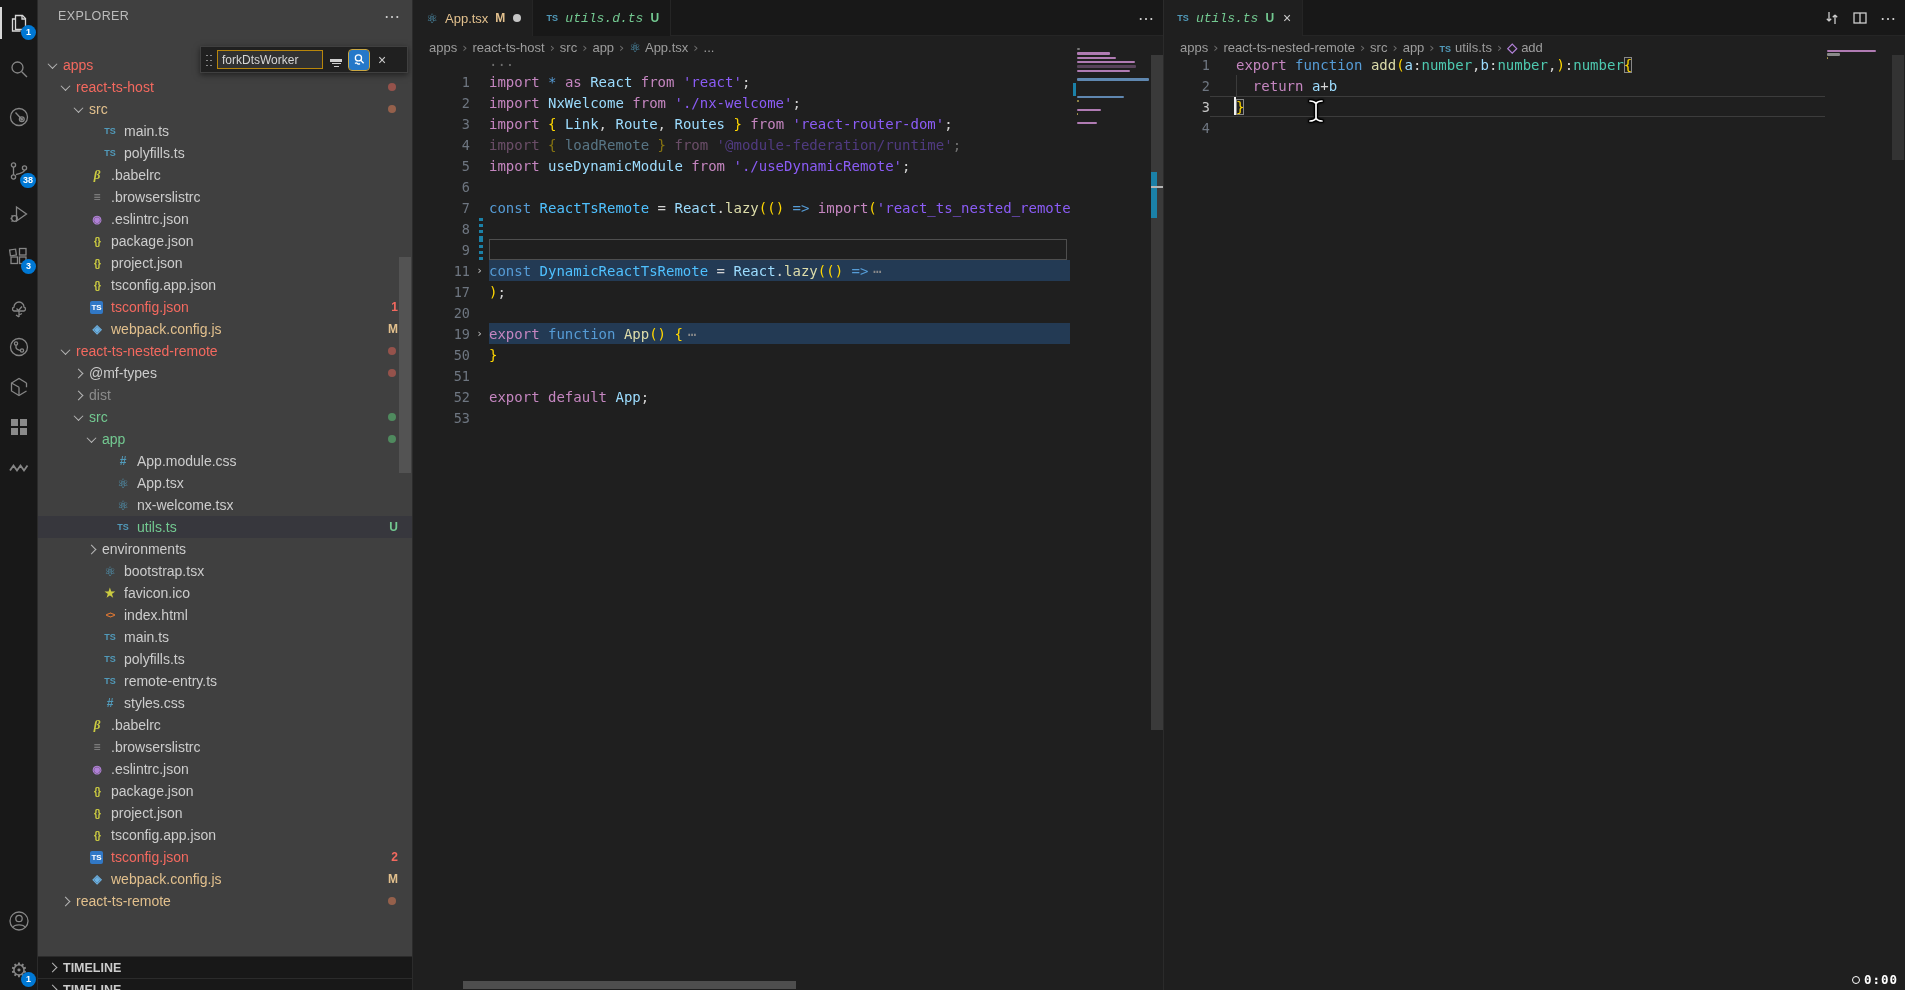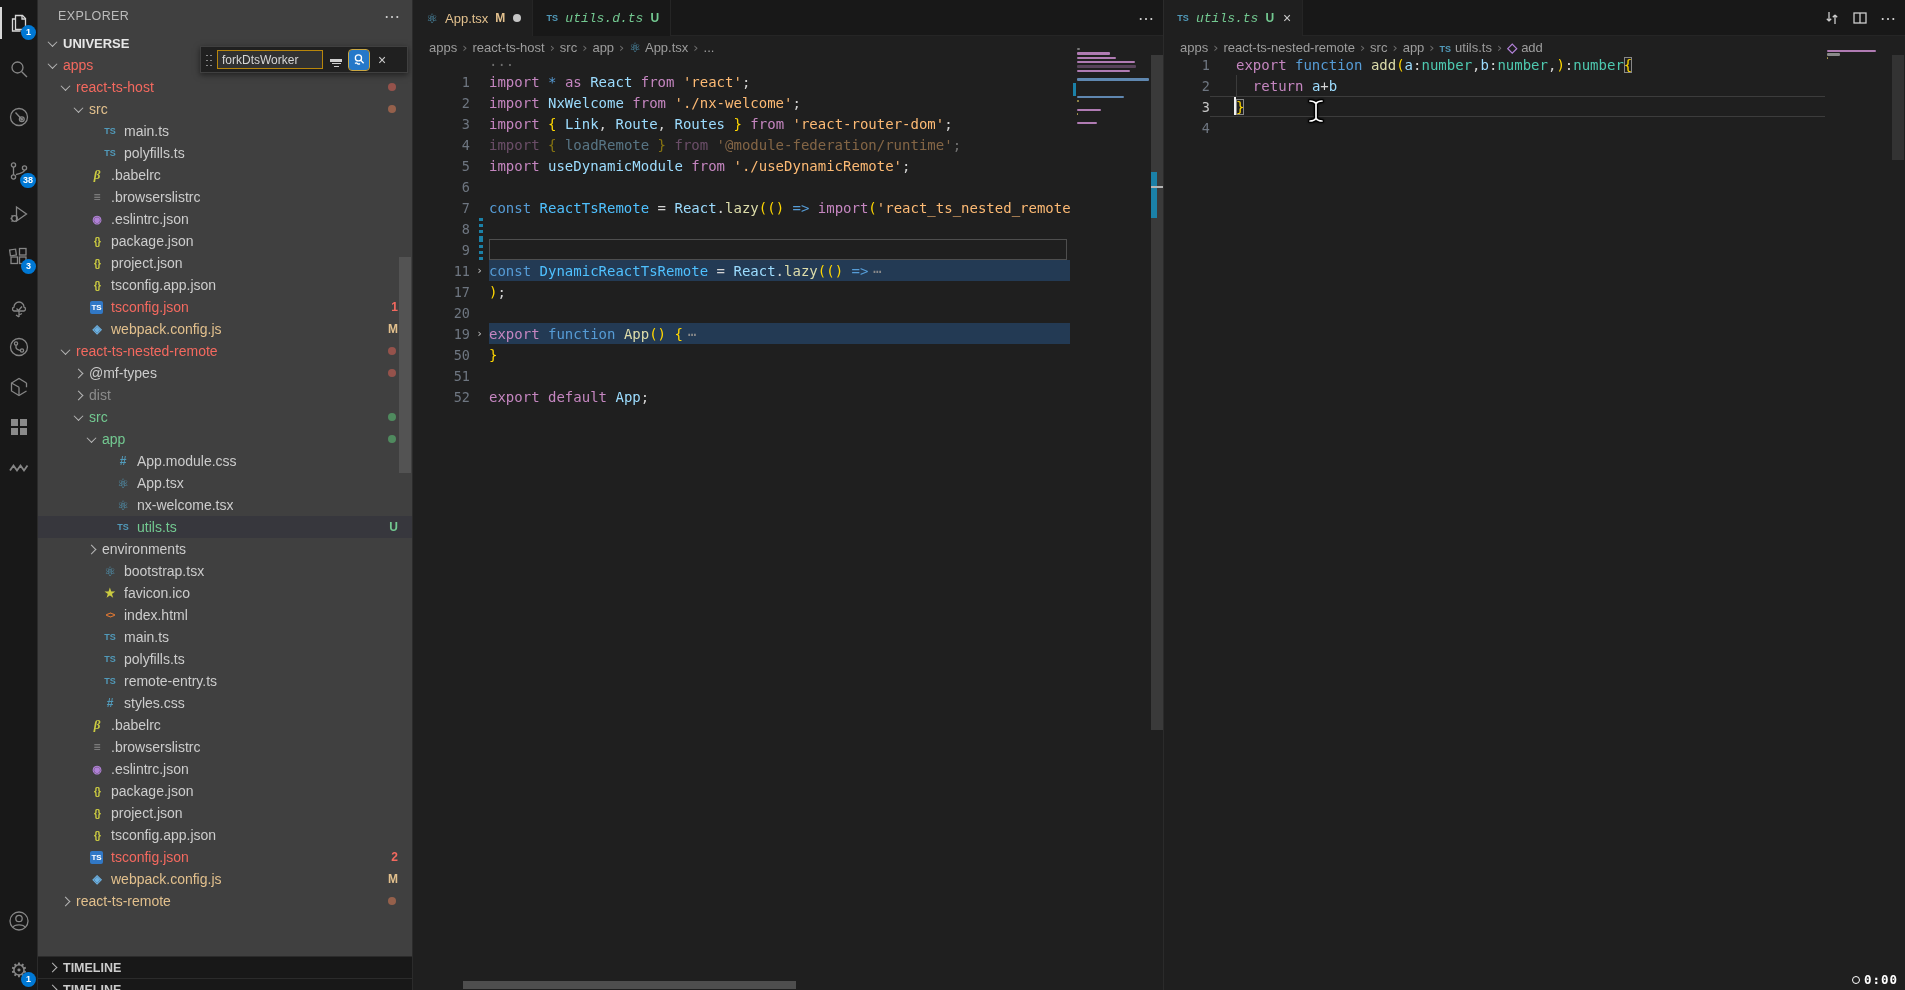--- a/index.html
+++ b/index.html
@@ -85,21 +85,21 @@
   .codearea { position:absolute; top:58px; left:0; overflow:hidden; font-family:"DejaVu Sans Mono", monospace; font-size:14px; }
   #eg-left .codearea { width:657px; bottom:10px; }
   #eg-right .codearea { width:661px; bottom:0; }
   .cl { position:relative; height:21px; display:flex; align-items:center; white-space:pre; }
   .cl .ln { width:57px; text-align:right; color:#6e7681; flex:none; font-size:13.5px; }
   #eg-right .cl .ln { width:46px; }
   .cl .fold { width:19px; text-align:center; color:#c5c5c5; flex:none; font-size:11px; }
   #eg-right .cl .fold { width:26px; }
   .cl .ct { position:relative; z-index:2; }
   .kwp{color:#c586c0}.kwb{color:#569cd6}.var{color:#9cdcfe}.cvar{color:#4fc1ff}.fn{color:#dcdcaa}
-  .str{color:#fdba74}.typ{color:#4ec9b0}.pun{color:#d4d4d4}.br{color:#ffd700}
+  .str{color:#8b5cf6}.typ{color:#4ec9b0}.pun{color:#d4d4d4}.br{color:#ffd700}
   .brm{color:#ffd700; outline:1px solid #888; outline-offset:-1px;}
   .ell{color:#6e6e6e}
   .cl.dim .ct span { opacity:.45; }
   .selbg { position:absolute; left:76px; right:0; top:0; bottom:0; background:#233a54; z-index:1; }
   .boxline { position:absolute; left:76px; right:3px; top:0; bottom:0; border:1px solid #4e4e4e; z-index:1; }
   .modbar { position:absolute; left:66px; width:4px; top:0; bottom:0; z-index:2;
     background:repeating-linear-gradient(180deg,#1b81a8 0 3px, transparent 3px 6px); }
   .foldb { color:#8a8a8a; margin-left:5px; }
   .curline { position:absolute; left:46px; right:0; top:0; bottom:0; border-top:1px solid #3c3c3c; border-bottom:1px solid #3c3c3c; z-index:1; }
   .iguide { position:absolute; left:72px; top:0; bottom:0; border-left:1px solid #3b3b3b; z-index:1; }
@@ -218,24 +218,20 @@
     <div class="ab-item" style="top: 950px;">
       <span class="gearchar">⚙</span>
       <span class="ab-badge">1</span>
     </div>
   </nav>
 
 <aside id="sidebar">
   <div class="sb-header">
     <span class="sb-title">EXPLORER</span>
     <span class="sb-more">⋯</span>
-  </div>
-  <div class="sb-section">
-    <span class="chev down"></span>
-    <span>UNIVERSE</span>
   </div>
   <div id="tree">
       <div class="trow">
         <span style="width:8px;flex:none"></span>
         <span class="chev down"></span>
         <span class="lbl f-err">apps</span>
       </div>
       <div class="trow">
         <span style="width:21px;flex:none"></span>
         <span class="chev down"></span>
@@ -540,20 +536,21 @@
       <div class="cl"><span class="ln">7</span><span class="fold"></span><span class="ct"><span class="kwb">const </span><span class="cvar">ReactTsRemote </span><span class="pun">= </span><span class="var">React</span><span class="pun">.</span><span class="fn">lazy</span><span class="br">((</span><span class="br">) </span><span class="kwb">=&gt; </span><span class="kwp">import</span><span class="br">(</span><span class="str">'react_ts_nested_remote/Module'</span></span></div>
       <div class="cl"><span class="modbar"></span><span class="ln">8</span><span class="fold"></span><span class="ct"></span></div>
       <div class="cl"><span class="boxline"></span><span class="modbar"></span><span class="ln">9</span><span class="fold"></span><span class="ct"></span></div>
       <div class="cl"><span class="selbg"></span><span class="ln">11</span><span class="fold">›</span><span class="ct"><span class="kwb">const </span><span class="cvar">DynamicReactTsRemote </span><span class="pun">= </span><span class="var">React</span><span class="pun">.</span><span class="fn">lazy</span><span class="br">((</span><span class="br">) </span><span class="kwb">=&gt;</span><span class="foldb">⋯</span></span></div>
       <div class="cl"><span class="ln">17</span><span class="fold"></span><span class="ct"><span class="br">)</span><span class="pun">;</span></span></div>
       <div class="cl"><span class="ln">20</span><span class="fold"></span><span class="ct"></span></div>
       <div class="cl"><span class="selbg"></span><span class="ln">19</span><span class="fold">›</span><span class="ct"><span class="kwp">export </span><span class="kwb">function </span><span class="fn">App</span><span class="br">() </span><span class="br">{</span><span class="foldb">⋯</span></span></div>
       <div class="cl"><span class="ln">50</span><span class="fold"></span><span class="ct"><span class="br">}</span></span></div>
       <div class="cl"><span class="ln">51</span><span class="fold"></span><span class="ct"></span></div>
       <div class="cl"><span class="ln">52</span><span class="fold"></span><span class="ct"><span class="kwp">export </span><span class="kwp">default </span><span class="var">App</span><span class="pun">;</span></span></div>
+      <div class="cl"><span class="ln">53</span><span class="fold"></span><span class="ct"></span></div>
     </div>
   <div class="minimap">
       <span class="mm-line" style="top: 0px; left: 2px; width: 3.15px; background: rgb(119, 119, 119);"></span>
       <span class="mm-line" style="top: 4.34px; left: 2px; width: 32.55px; background: rgb(176, 123, 179);"></span>
       <span class="mm-line" style="top: 8.68px; left: 2px; width: 38.85px; background: rgb(176, 123, 179);"></span>
       <span class="mm-line" style="top: 13.02px; left: 2px; width: 57.75px; background: rgb(176, 123, 179);"></span>
       <span class="mm-line" style="top: 17.36px; left: 2px; width: 58.8px; background: rgb(176, 123, 179); opacity: 0.4;"></span>
       <span class="mm-line" style="top: 21.7px; left: 2px; width: 52.5px; background: rgb(176, 123, 179);"></span>
       <span class="mm-line" style="top: 30.38px; left: 2px; width: 72px; background: rgb(95, 135, 176);"></span>
       <span class="mm-mod" style="top: 34.72px; height: 4.34px;"></span>

